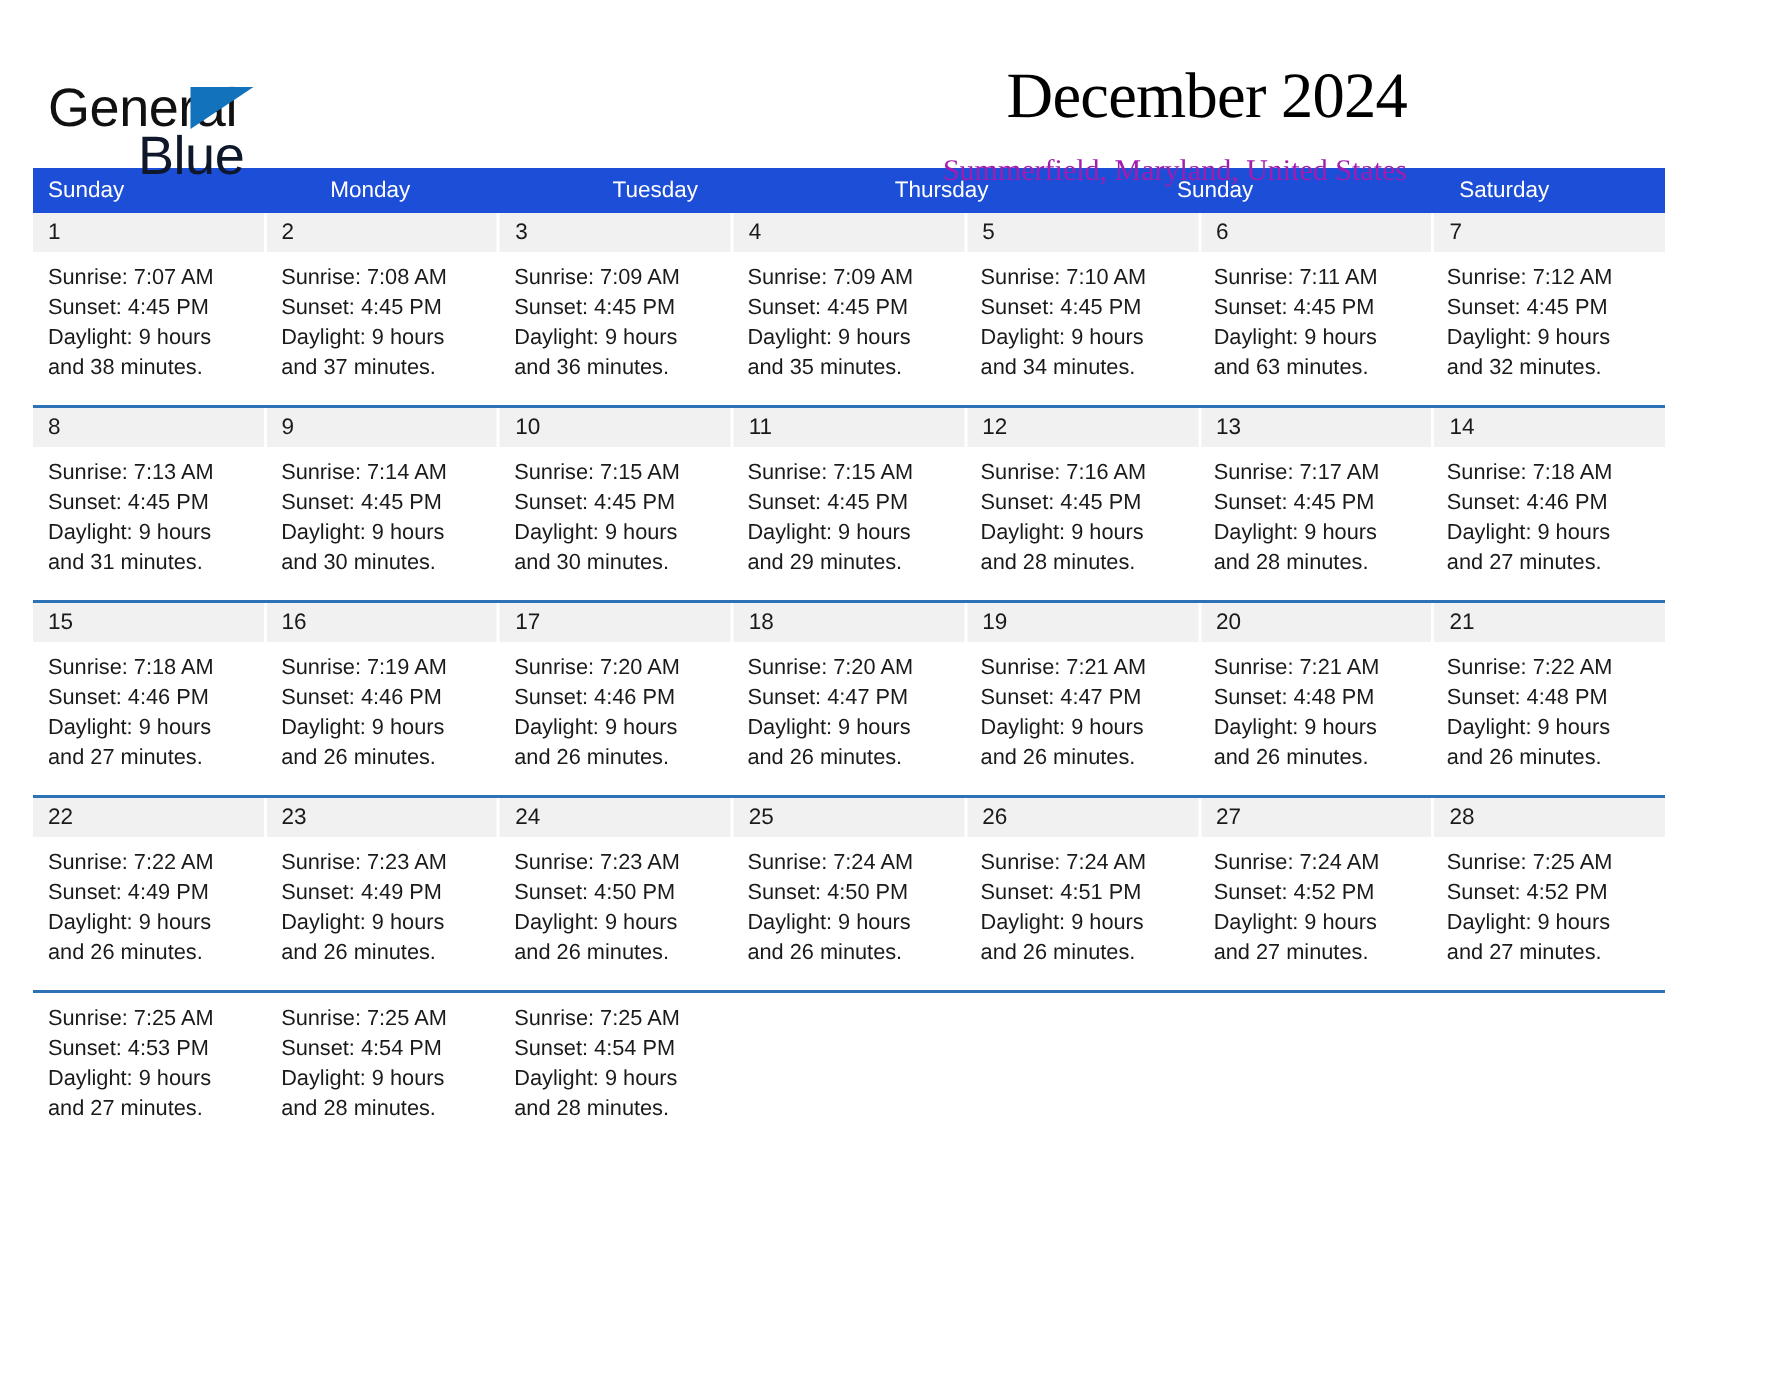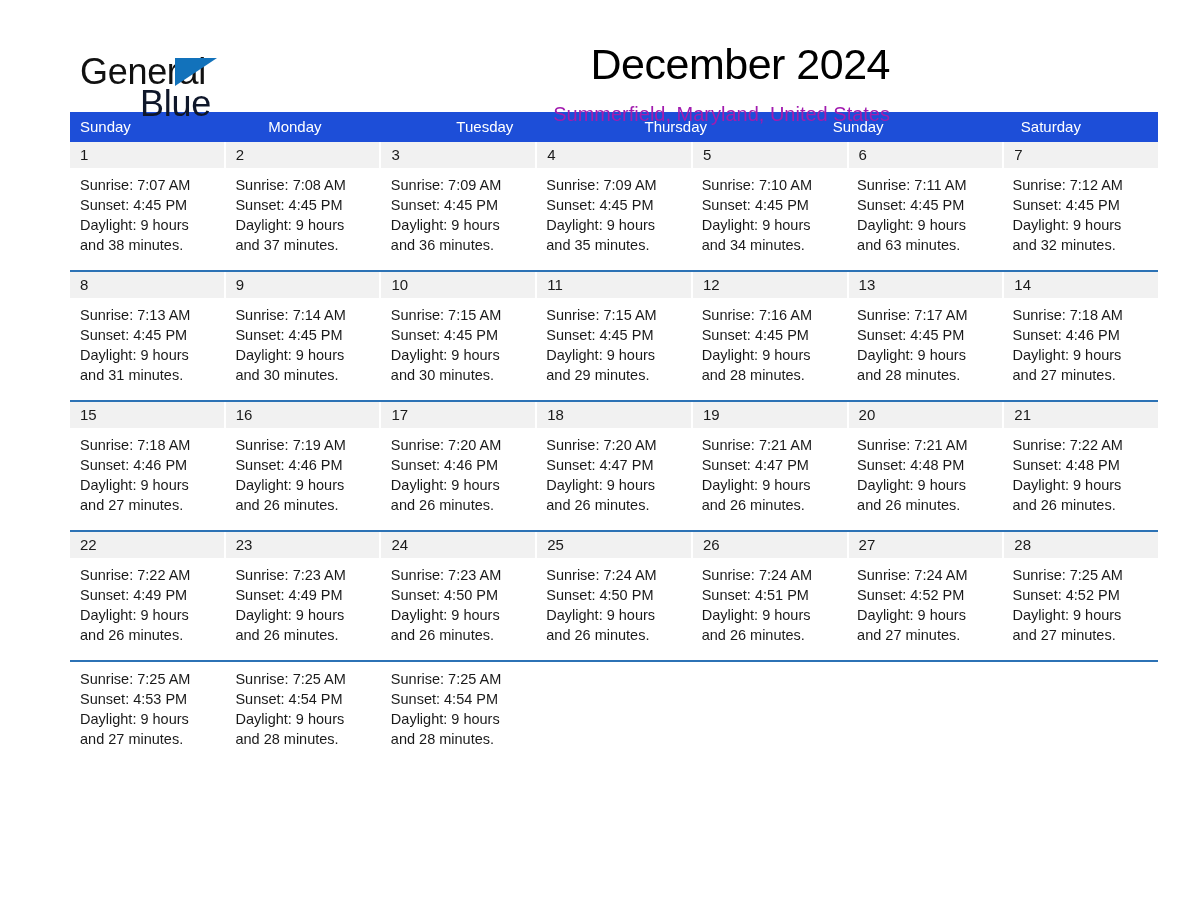--- a/index.html
+++ b/index.html
@@ -13,21 +13,21 @@
     height: 918px;
     font-family: "Liberation Sans", sans-serif;
     color: #1a1a1a;
     overflow: hidden;
   }
 
   .page {
     position: relative;
     width: 964px;
     height: 918px;
-    padding: 0 70px;
+    padding: 0 22px;
   }
 
   
   .header {
     display: flex;
     align-items: flex-start;
     justify-content: space-between;
     padding-top: 42px;
     height: 100px;
   }
@@ -65,20 +65,21 @@
     line-height: 1;
     position: absolute;
     top: 44px;
     left: 70px;
     letter-spacing: -0.3px;
   }
 
   .title-block {
     text-align: right;
     padding-right: 4px;
+    font-family: Liberation Serif, serif;
   }
   .month-title {
     font-size: 43px;
     font-weight: 400;
     color: #000000;
     line-height: 1.05;
     letter-spacing: -0.5px;
     white-space: nowrap;
   }
   .location {

